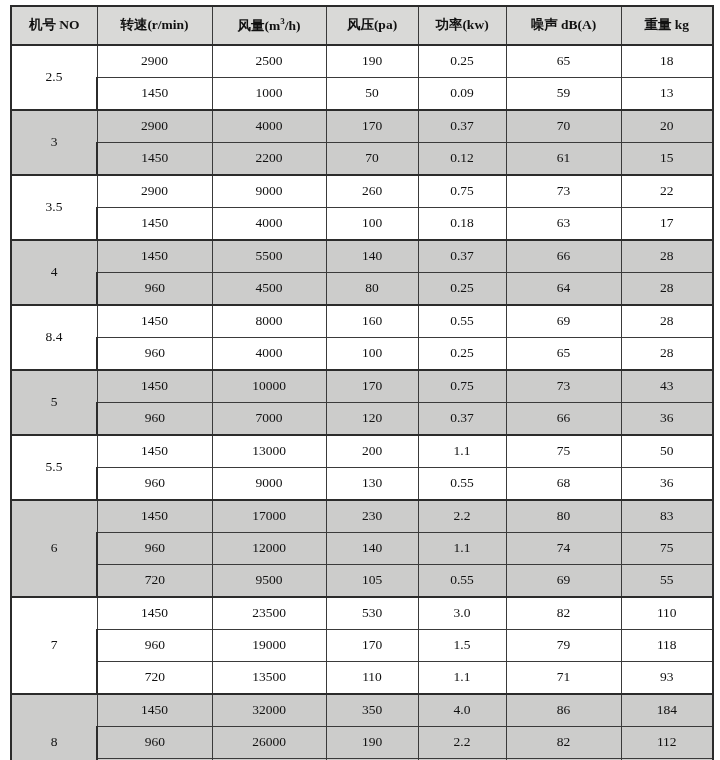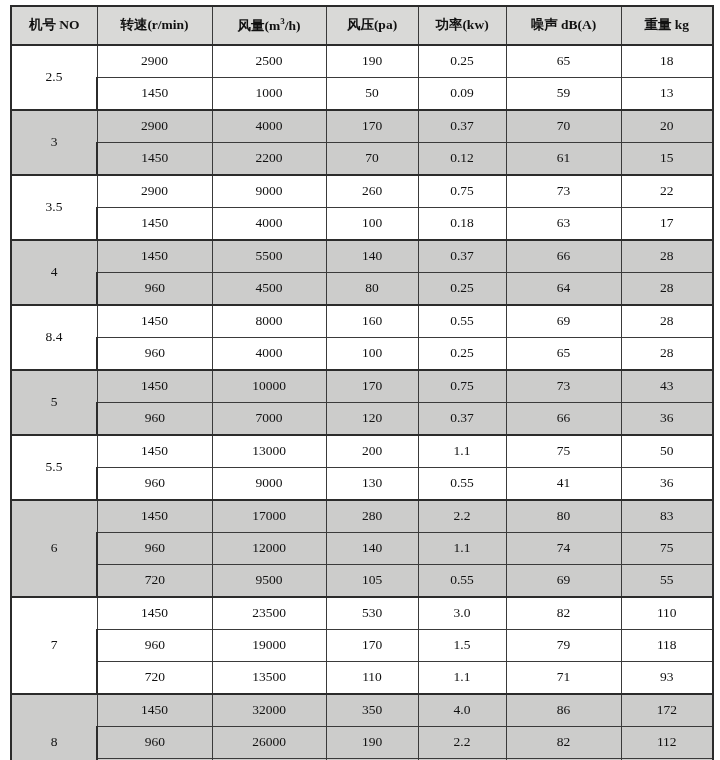--- a/index.html
+++ b/index.html
@@ -219,28 +219,28 @@
           <td>200</td>
           <td>1.1</td>
           <td>75</td>
           <td>50</td>
         </tr>
         <tr class="band-white group-end">
           <td>960</td>
           <td>9000</td>
           <td>130</td>
           <td>0.55</td>
-          <td>41</td>
+          <td>68</td>
           <td>36</td>
         </tr>
         <tr class="band-gray group-start">
           <td class="model-cell" rowspan="3">6</td>
           <td>1450</td>
           <td>17000</td>
-          <td>280</td>
+          <td>230</td>
           <td>2.2</td>
           <td>80</td>
           <td>83</td>
         </tr>
         <tr class="band-gray">
           <td>960</td>
           <td>12000</td>
           <td>140</td>
           <td>1.1</td>
           <td>74</td>
@@ -279,21 +279,21 @@
           <td>71</td>
           <td>93</td>
         </tr>
         <tr class="band-gray group-start">
           <td class="model-cell" rowspan="3">8</td>
           <td>1450</td>
           <td>32000</td>
           <td>350</td>
           <td>4.0</td>
           <td>86</td>
-          <td>172</td>
+          <td>184</td>
         </tr>
         <tr class="band-gray">
           <td>960</td>
           <td>26000</td>
           <td>190</td>
           <td>2.2</td>
           <td>82</td>
           <td>112</td>
         </tr>
         <tr class="band-gray group-end">

